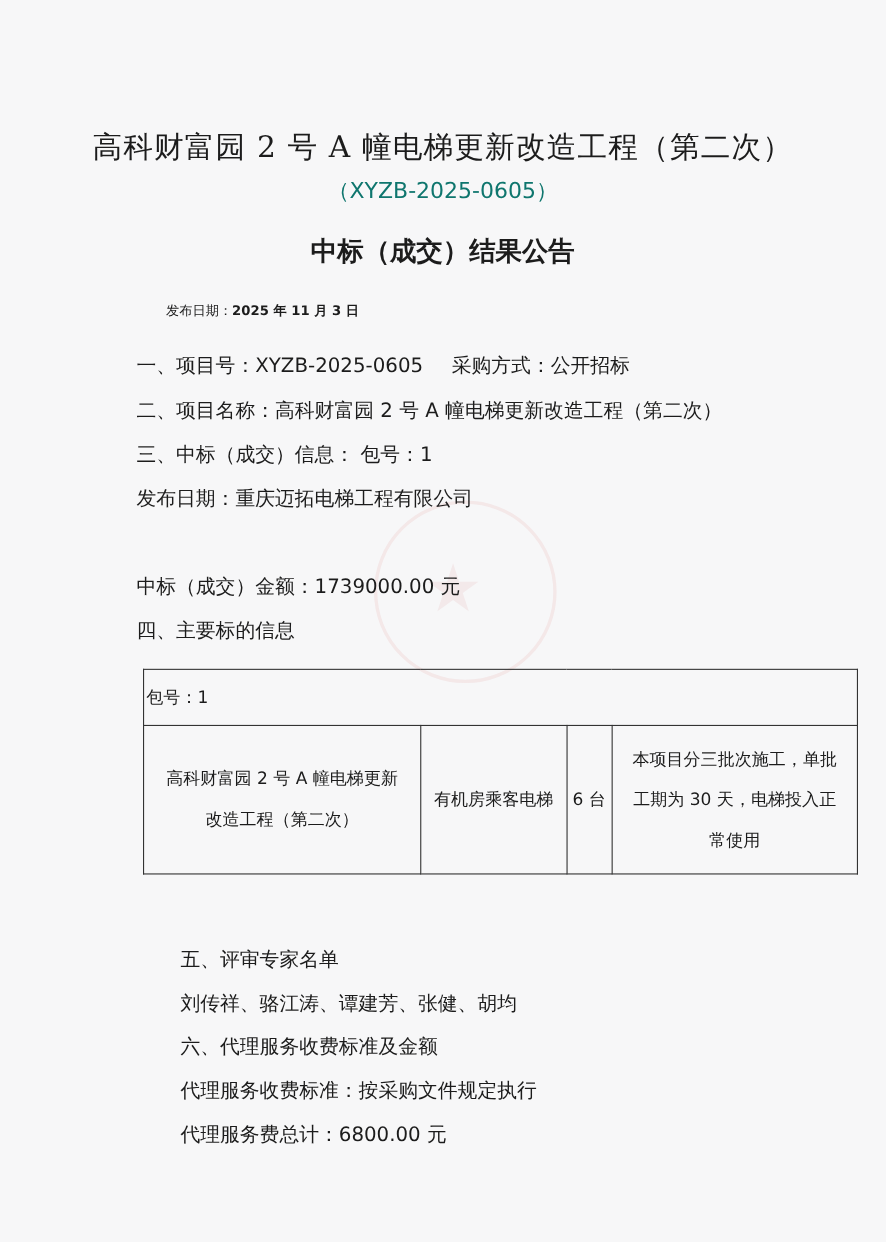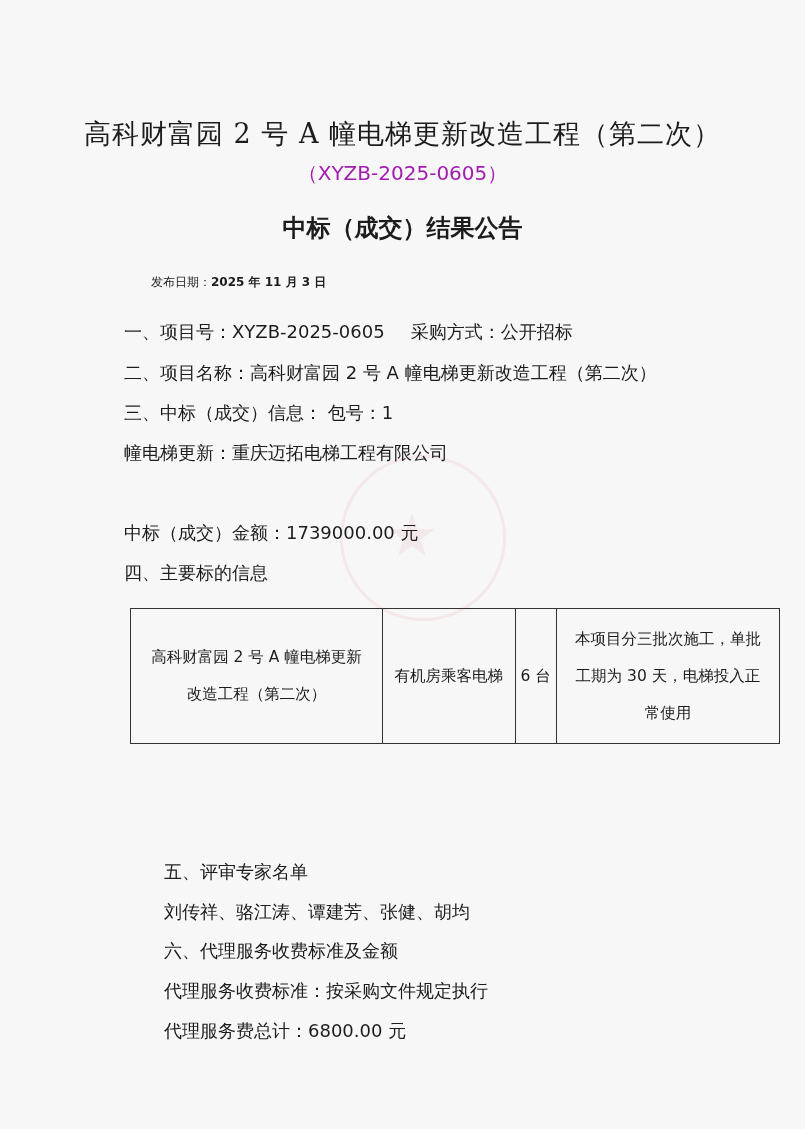--- a/index.html
+++ b/index.html
@@ -19,21 +19,21 @@
     position: absolute; left: 385px; top: 500px; font-size: 60px;
     color: rgba(220,120,120,0.10);
   }
   .title {
     position: absolute; left: 0; width: 805px; text-align: center;
     font-family: "DejaVu Serif", "Liberation Serif", serif;
     font-size: 27px; top: 116px; letter-spacing: 1px;
   }
   .code {
     position: absolute; left: 0; width: 805px; text-align: center;
-    font-size: 20px; top: 160px; color: #a21caf;
+    font-size: 20px; top: 160px; color: #0f766e;
   }
   .heading {
     position: absolute; left: 0; width: 805px; text-align: center;
     font-size: 24px; font-weight: bold; top: 212px;
   }
   .pubdate { position: absolute; left: 124px; top: 274px; font-size: 12px; margin-left: 27px; }
   .pubdate b { font-weight: bold; }
   .line { position: absolute; left: 124px; font-size: 18px; white-space: nowrap; }
   .line.indent { left: 164px; }
   .gap { display: inline-block; width: 26px; }
@@ -62,26 +62,29 @@
 
   <div class="pubdate">
     <span>发布日期：</span><b>2025 年 11 月 3 日</b>
   </div>
 
   <div class="line" style="top:320px">
     <span>一、项目号：XYZB-2025-0605</span><span class="gap"></span><span>采购方式：公开招标</span>
   </div>
   <div class="line" style="top:361px">二、项目名称：高科财富园 2 号 A 幢电梯更新改造工程（第二次）</div>
   <div class="line" style="top:401px">三、中标（成交）信息：  包号：1</div>
-  <div class="line" style="top:441px">幢电梯更新：重庆迈拓电梯工程有限公司</div>
+  <div class="line" style="top:441px">发布日期：重庆迈拓电梯工程有限公司</div>
   <div class="line" style="top:521px">中标（成交）金额：1739000.00 元</div>
   <div class="line" style="top:561px">四、主要标的信息</div>
 
   <table class="info">
     <tbody>
+        <tr>
+      <td colspan="4" class="pkg">包号：1</td>
+    </tr>
     <tr class="body">
       <td>
         <div>高科财富园 2 号 A 幢电梯更新</div>
         <div>改造工程（第二次）</div>
       </td>
       <td>有机房乘客电梯</td>
       <td>6 台</td>
       <td>
         <div>本项目分三批次施工，单批</div>
         <div>工期为 30 天，电梯投入正</div>

